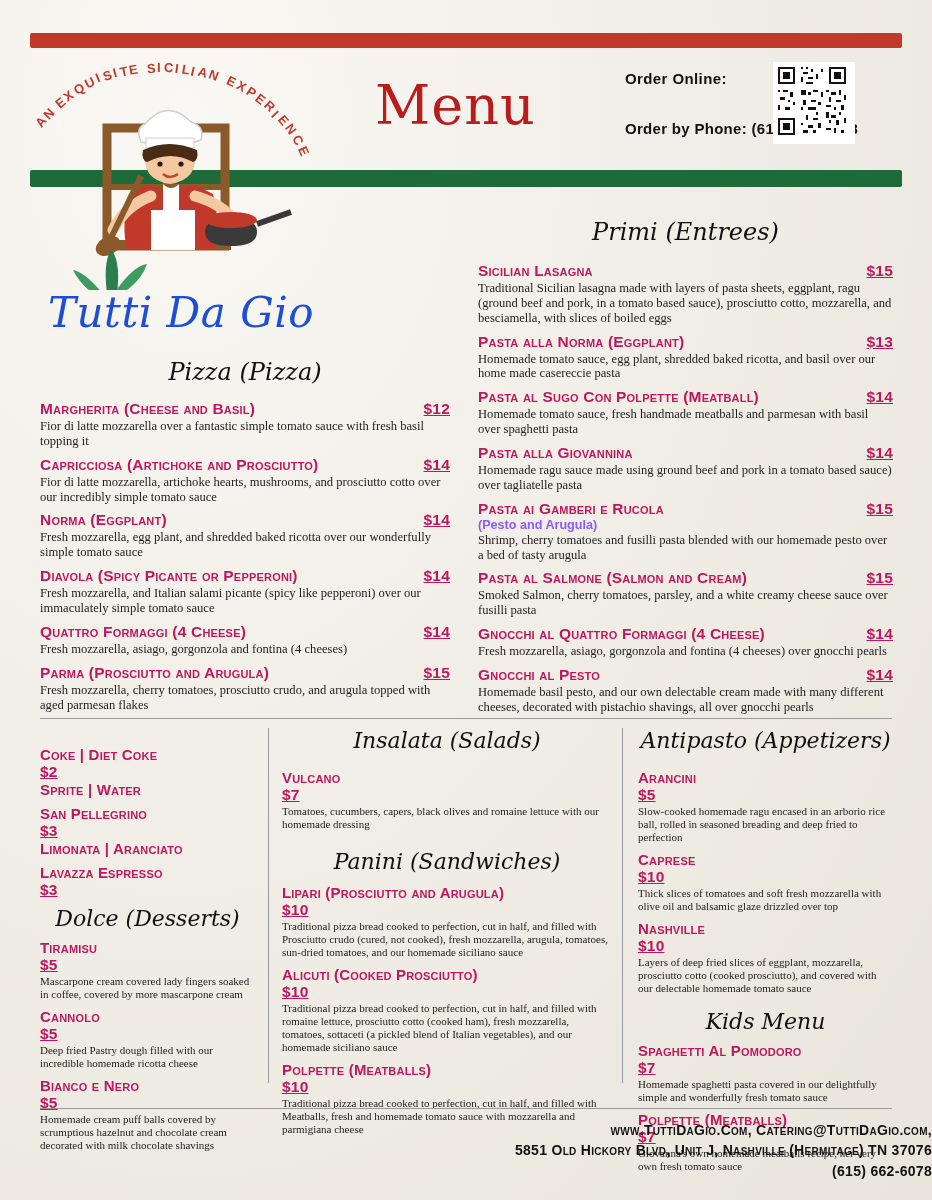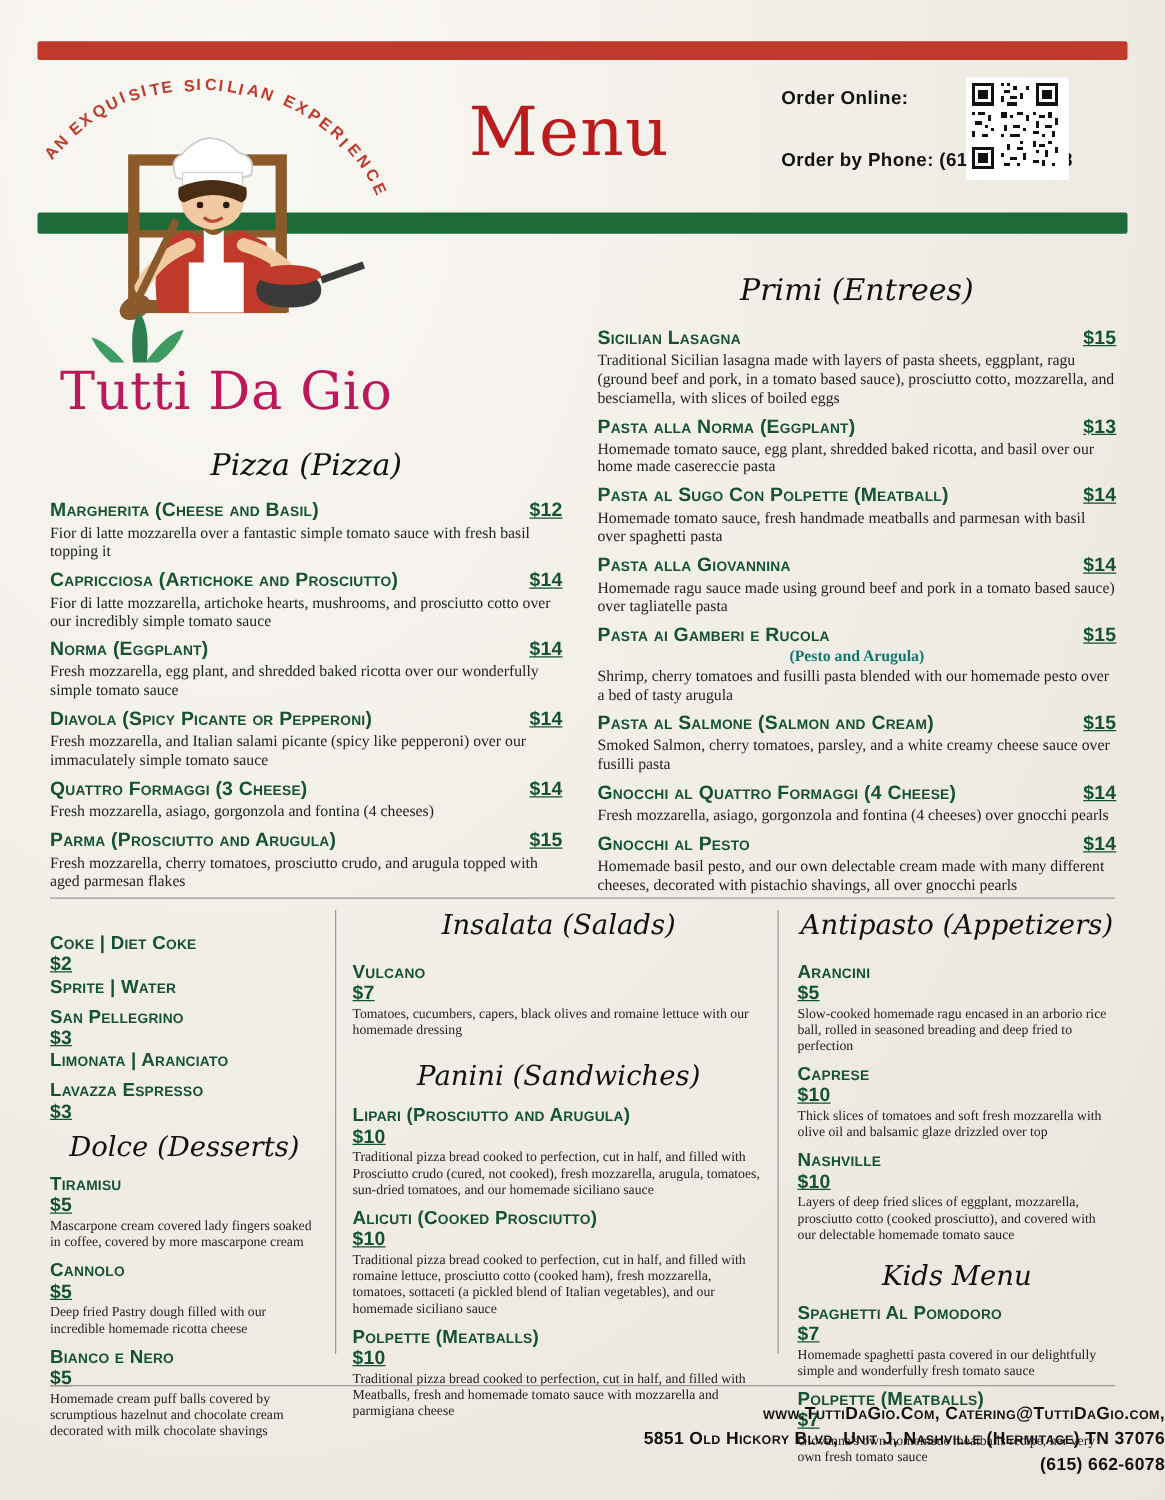--- a/index.html
+++ b/index.html
@@ -57,54 +57,54 @@
   .arc-text{
     position:absolute;left:30px;top:62px;width:300px;height:90px;
     color:#c0392b;font-weight:bold;
     font-family:"Liberation Sans", sans-serif;
     font-size:13px;letter-spacing:1px;
   }
   .arc-text span{position:absolute;transform-origin:center;}
   .brand{
     position:absolute;left:48px;top:288px;
     font-family:"DejaVu Serif", serif;
-    font-size:42px;color:#be185d;
+    font-size:42px;color:#1d4ed8;font-style:italic;
     letter-spacing:.5px;
   }
   .mascot{position:absolute;left:45px;top:80px;width:290px;height:210px;}
 
   
   .sec-title{
     font-family:"DejaVu Serif", serif;
     font-style:italic;
     font-size:24px;
     color:#111;
     text-align:center;
   }
   .item{margin-bottom:7px;}
   .item-head{
     display:flex;align-items:baseline;
     font-family:"Liberation Sans", sans-serif;
     font-variant:small-caps;
     font-weight:bold;
     font-size:15.5px;
     letter-spacing:.2px;
-    color:#14532d;
+    color:#be185d;
   }
   .item-name{flex:0 1 auto;}
   .item-dots{flex:1 1 auto;}
   .item-price{flex:0 0 auto;font-size:15.5px;text-decoration:underline;}
   .item-desc{
     font-family:"Liberation Serif", serif;
     font-size:12.6px;line-height:1.18;
     color:#222;margin-top:1px;
   }
   .sub{
-    font-family:Liberation Serif, serif;
-    font-size:12.6px;font-weight:bold;color:#0f766e;text-align:center;
+    font-family:Liberation Sans, sans-serif;
+    font-size:12.6px;font-weight:bold;color:#8b5cf6;
   }
 
   
   #pizza{position:absolute;left:40px;top:358px;width:410px;}
   #primi{position:absolute;left:478px;top:218px;width:415px;}
 
   .rule-h{
     position:absolute;left:40px;right:40px;top:718px;height:1px;background:#9a9a9a;
   }
   .rule-v1{position:absolute;left:268px;top:728px;width:1px;height:355px;background:#9a9a9a;}
@@ -306,21 +306,21 @@
     <div class="item">
       <div class="item-head">
           <span class="item-name">Diavola (Spicy Picante or Pepperoni)</span>
           <span class="item-dots"></span>
           <span class="item-price">$14</span>
         </div>
       <div class="item-desc">Fresh mozzarella, and Italian salami picante (spicy like pepperoni) over our immaculately simple tomato sauce</div>
     </div>
     <div class="item">
       <div class="item-head">
-          <span class="item-name">Quattro Formaggi  (3 Cheese)</span>
+          <span class="item-name">Quattro Formaggi  (4 Cheese)</span>
           <span class="item-dots"></span>
           <span class="item-price">$14</span>
         </div>
       <div class="item-desc">Fresh mozzarella, asiago, gorgonzola and fontina (4 cheeses)</div>
     </div>
     <div class="item">
       <div class="item-head">
           <span class="item-name">Parma (Prosciutto and Arugula)</span>
           <span class="item-dots"></span>
           <span class="item-price">$15</span>

